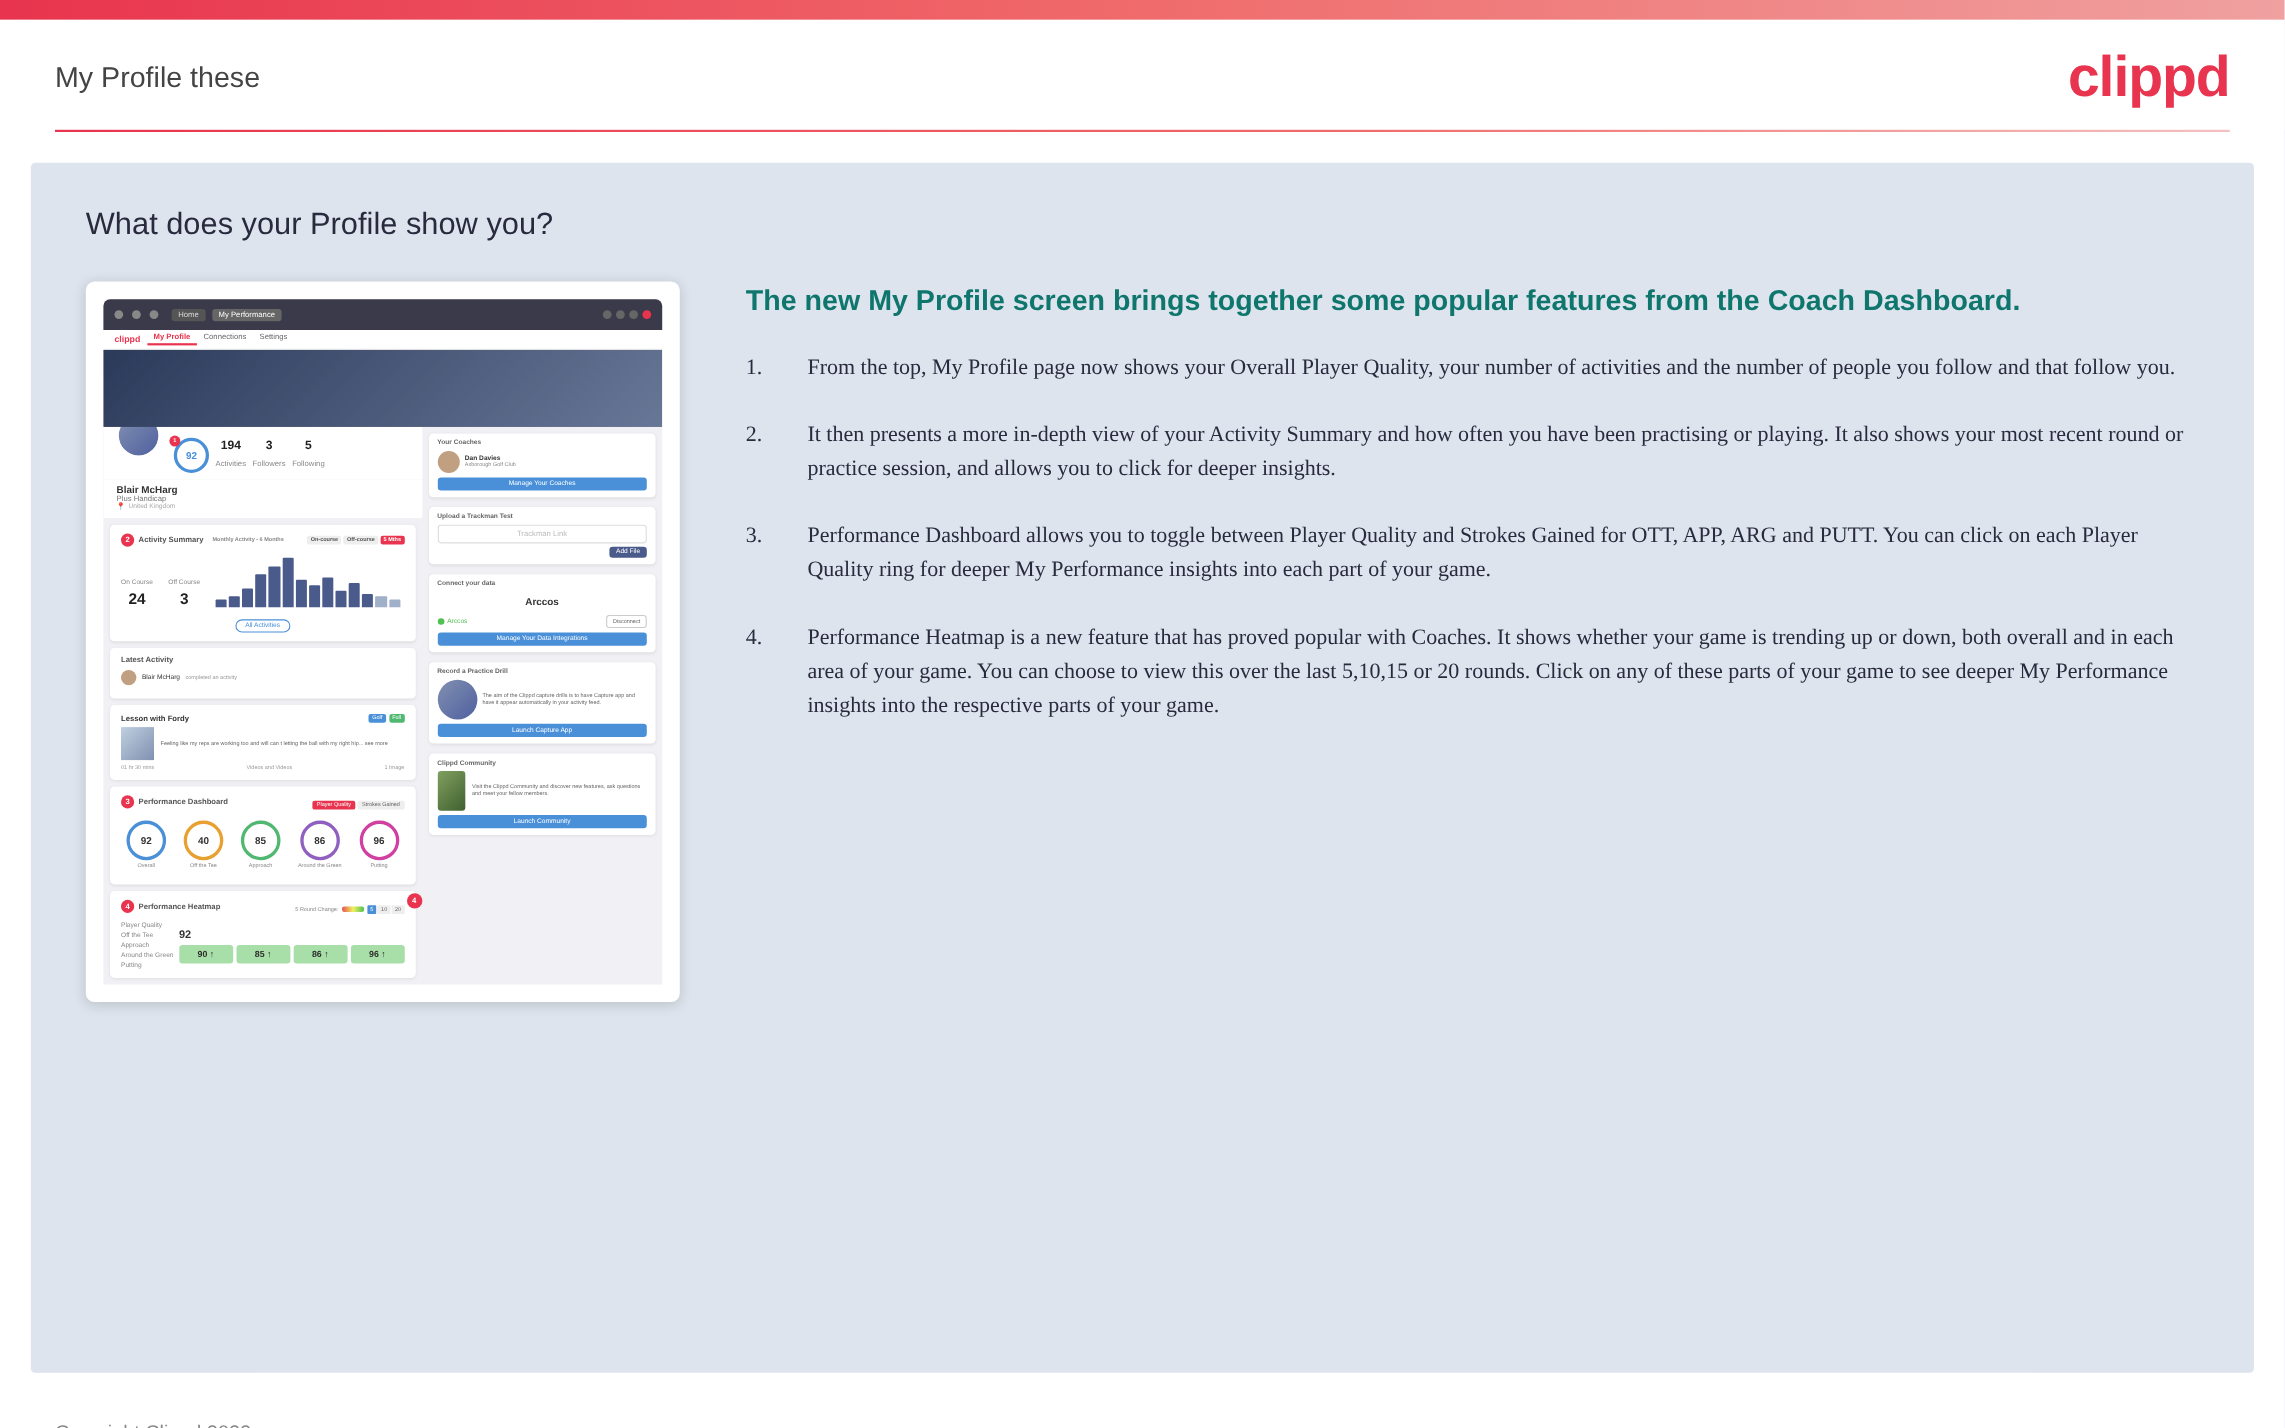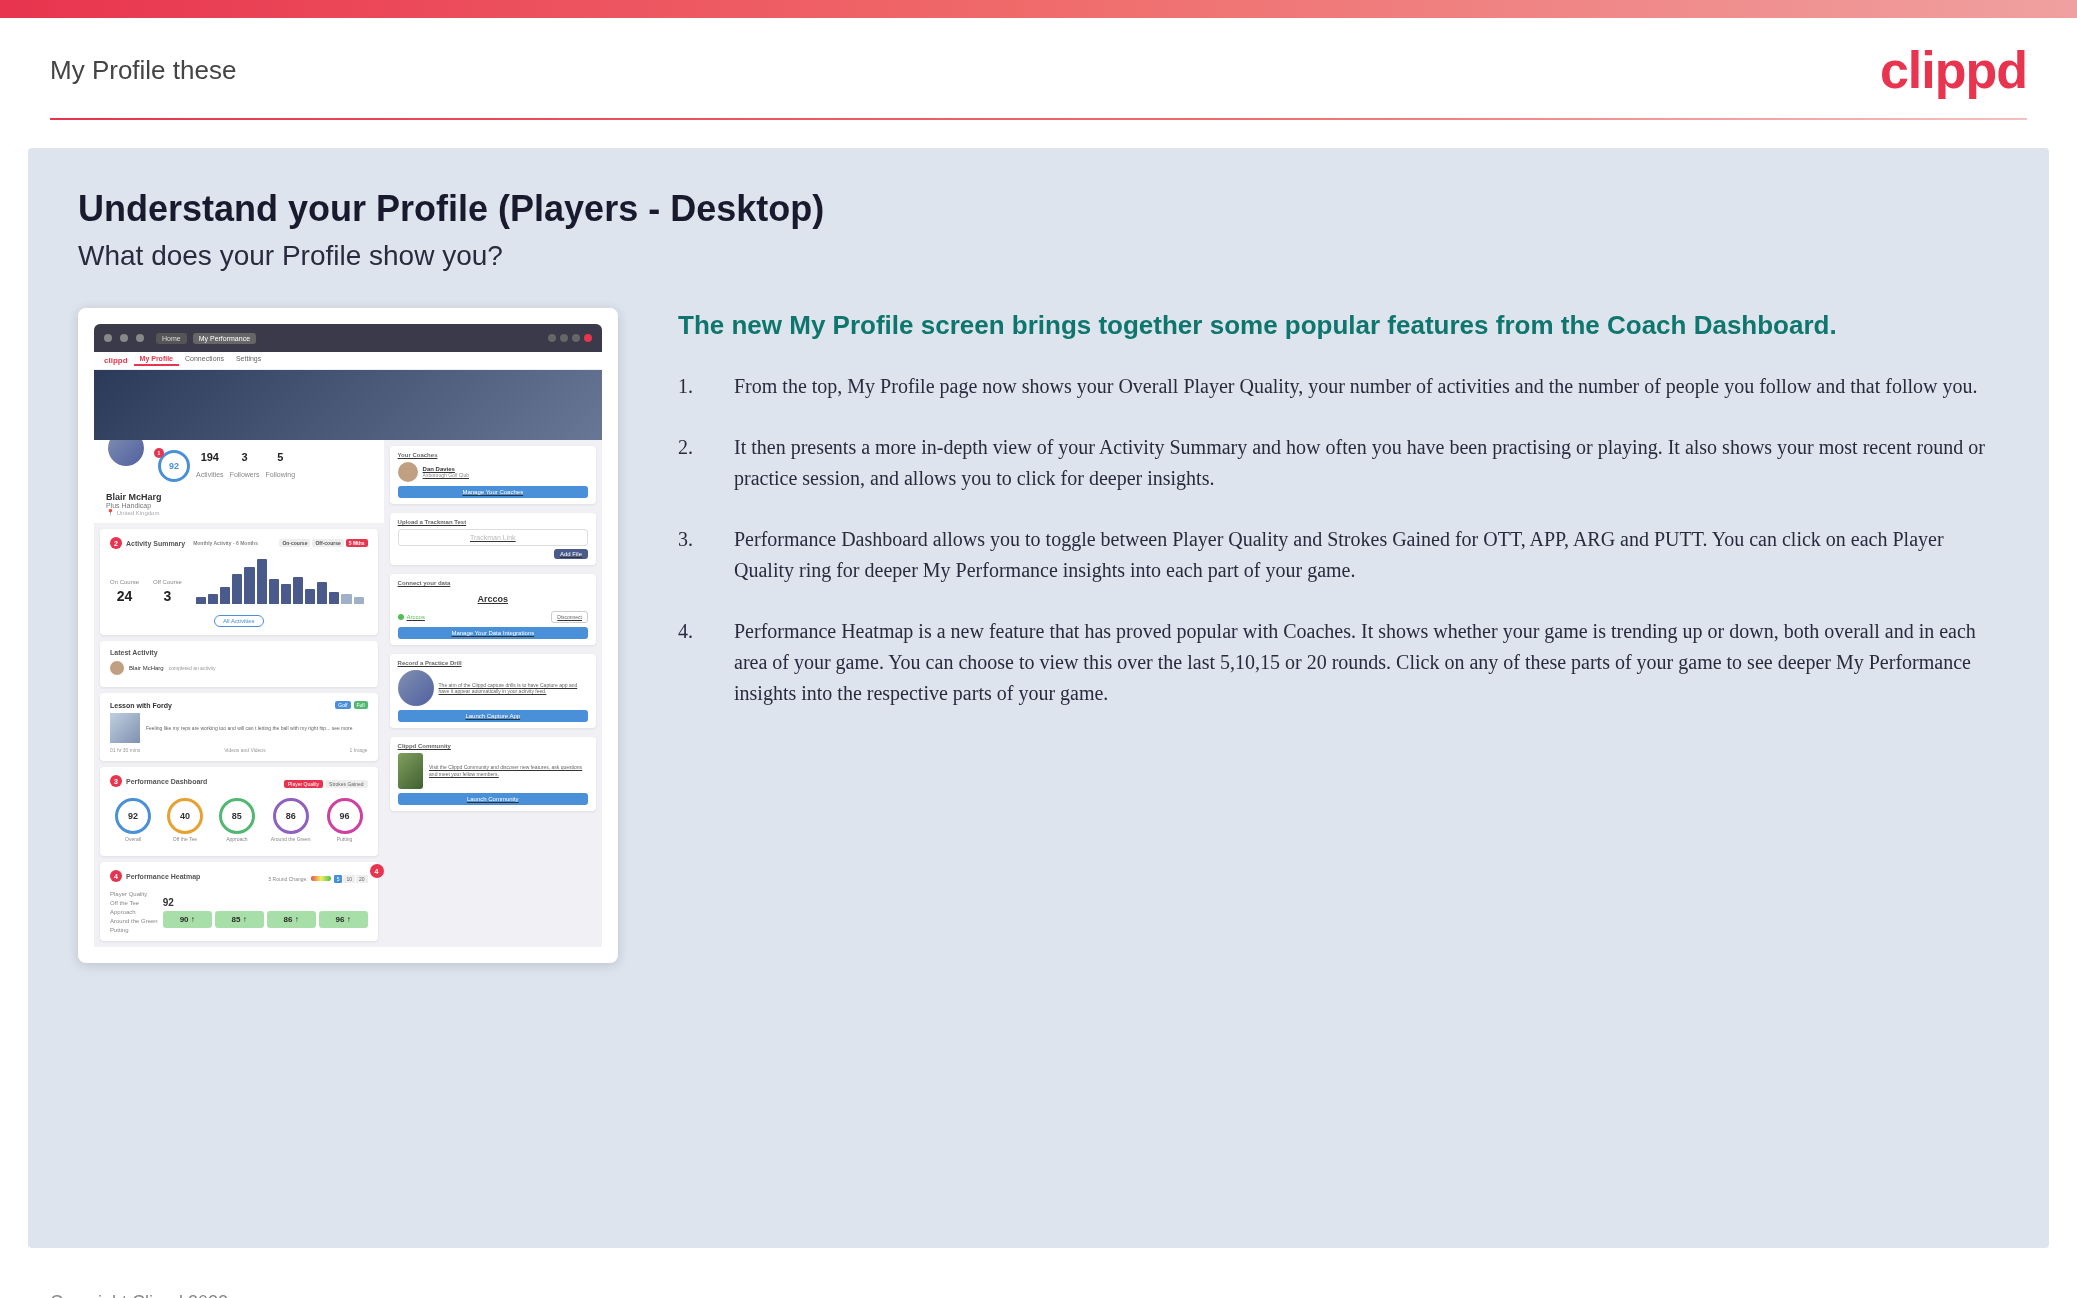--- a/index.html
+++ b/index.html
@@ -458,38 +458,36 @@
     .profile-left-col {
       flex: 1;
     }
 
     .profile-right-col {
       width: 43%;
       padding: 6px;
       display: flex;
       flex-direction: column;
       gap: 4px;
-      text-decoration: underline;
     }
   </style>
 </head>
 <body>
 
 <div class="top-bar"></div>
 
 <div class="header">
   <span class="header-title">My Profile these</span>
   <span class="logo-text">clippd</span>
 </div>
 
 <div class="divider"></div>
 
 <div class="main-content">
 
-  <h1 class="content-title">Understand your Profile (Players - Desktop)</h1>
   <p class="content-subtitle">What does your Profile show you?</p>
 
   <div class="content-columns">
 
     <div class="screenshot-container">
 
       <div class="browser-bar">
         <div class="browser-dot"></div>
         <div class="browser-dot"></div>
         <div class="browser-dot"></div>

